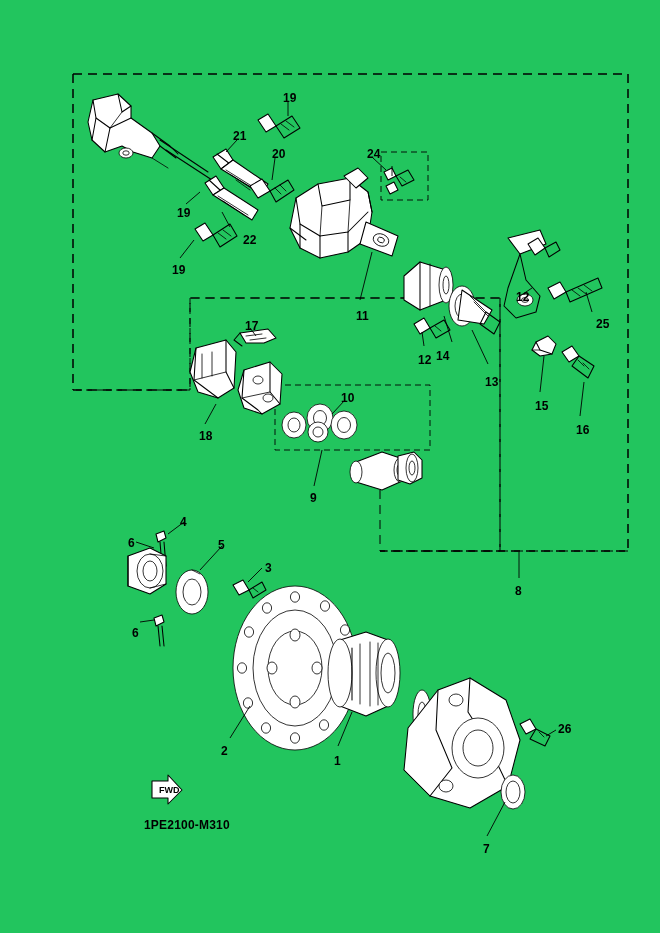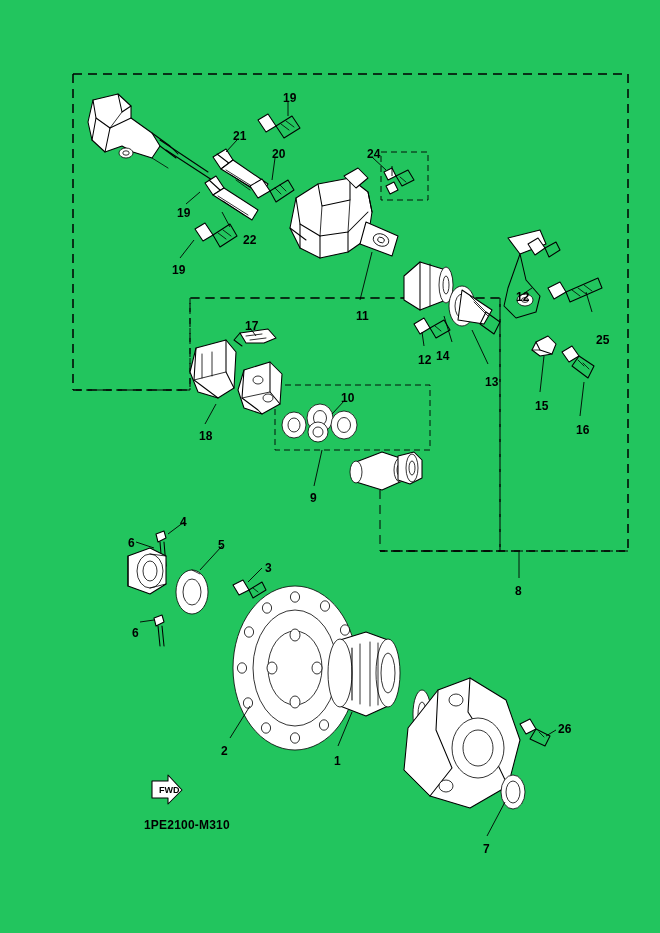--- a/index.html
+++ b/index.html
@@ -372,21 +372,21 @@
   </svg>
 
   <div class="callout" style="left:283px; top:92px;">19</div>
   <div class="callout" style="left:233px; top:130px;">21</div>
   <div class="callout" style="left:272px; top:148px;">20</div>
   <div class="callout" style="left:367px; top:148px;">24</div>
   <div class="callout" style="left:177px; top:207px;">19</div>
   <div class="callout" style="left:225px; top:234px;margin-left:18px;">22</div>
   <div class="callout" style="left:172px; top:264px;">19</div>
   <div class="callout" style="left:516px; top:291px;">12</div>
-  <div class="callout" style="left:596px; top:334px;">25</div>
+  <div class="callout" style="left:596px; top:318px;">25</div>
   <div class="callout" style="left:356px; top:310px;">11</div>
   <div class="callout" style="left:418px; top:354px;">12</div>
   <div class="callout" style="left:436px; top:350px;">14</div>
   <div class="callout" style="left:485px; top:376px;">13</div>
   <div class="callout" style="left:535px; top:400px;">15</div>
   <div class="callout" style="left:576px; top:424px;">16</div>
   <div class="callout" style="left:245px; top:320px;">17</div>
   <div class="callout" style="left:341px; top:392px;">10</div>
   <div class="callout" style="left:199px; top:430px;">18</div>
   <div class="callout" style="left:310px; top:492px;">9</div>

